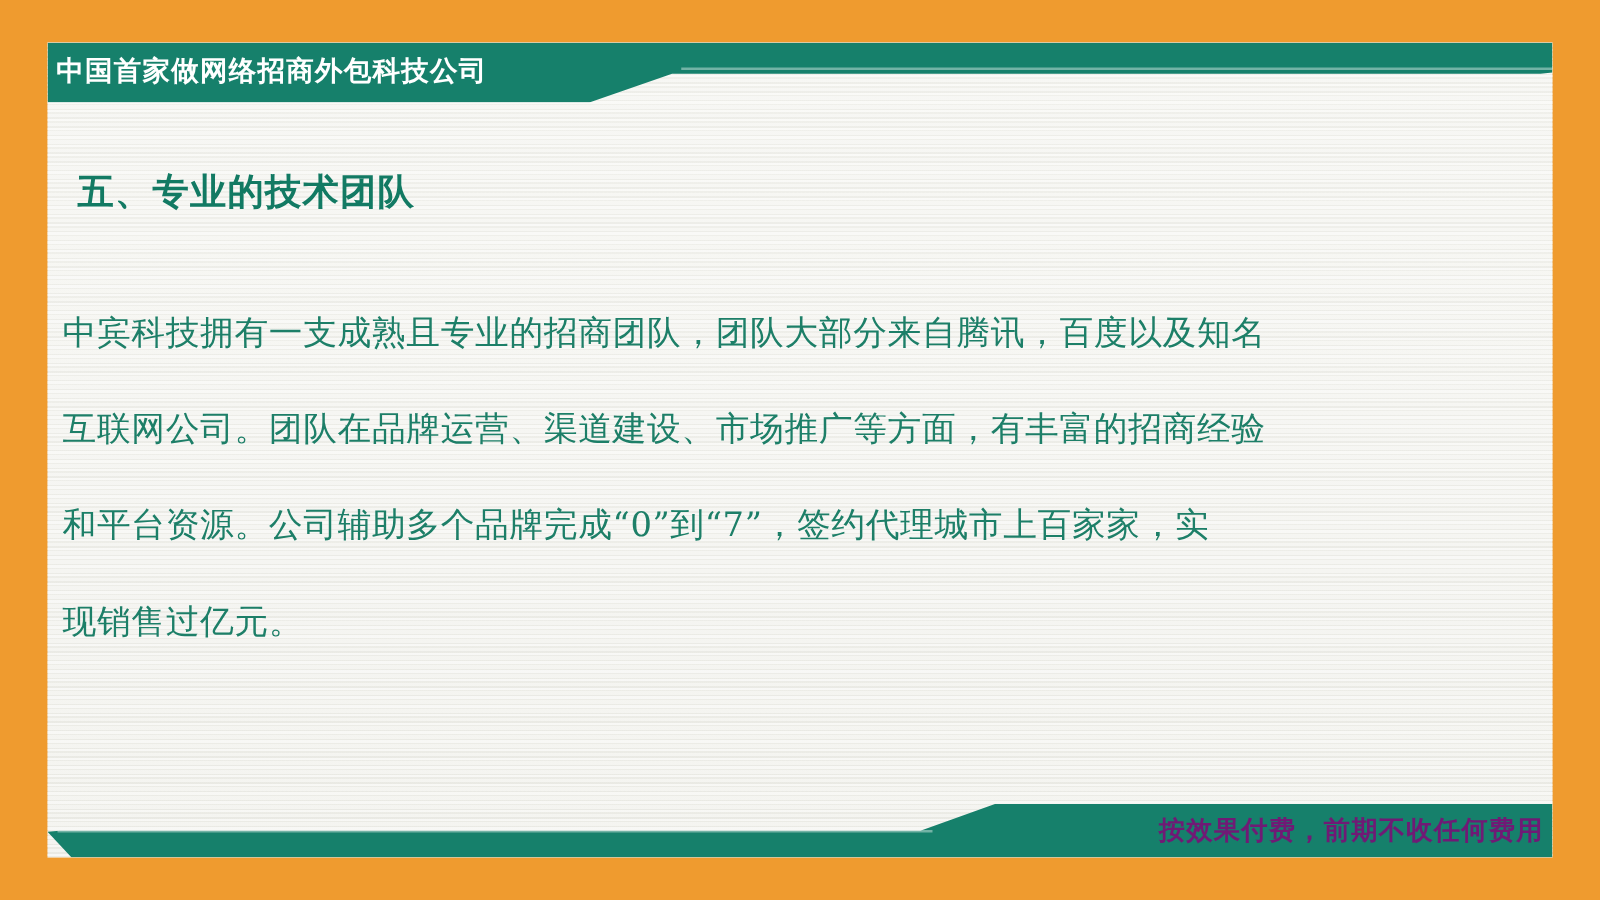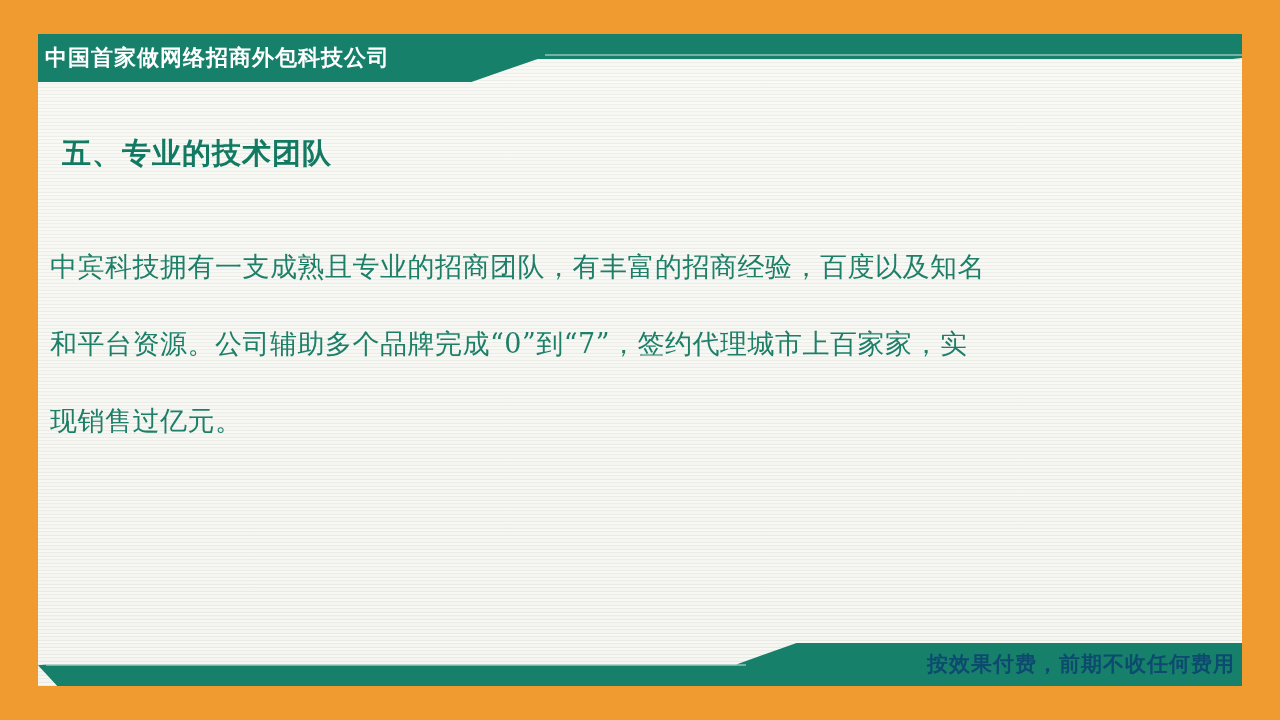--- a/index.html
+++ b/index.html
@@ -95,21 +95,21 @@
     width: 700px;
     height: 2px;
     background: rgba(255,255,255,0.40);
   }
   .footer-text {
     position: absolute;
     right: 45px;
     top: 643px;
     height: 43px;
     line-height: 43px;
-    color: #0c4a6e;
+    color: #701a75;
     font-family: "DejaVu Sans", "Liberation Sans", sans-serif;
     font-weight: bold;
     font-size: 21px;
     letter-spacing: 1px;
     white-space: nowrap;
   }
 
   
   .section-heading {
     position: absolute;
@@ -148,21 +148,22 @@
 
   <div class="paper"></div>
 
   <div class="header-band"></div>
   <div class="header-hairline"></div>
   <div class="header-title">中国首家做网络招商外包科技公司</div>
 
   <div class="section-heading">五、专业的技术团队</div>
 
   <div class="body-copy">
-    <span class="body-line">中宾科技拥有一支成熟且专业的招商团队，有丰富的招商经验，百度以及知名</span>
+    <span class="body-line">中宾科技拥有一支成熟且专业的招商团队，团队大部分来自腾讯，百度以及知名</span>
+    <span class="body-line">互联网公司。团队在品牌运营、渠道建设、市场推广等方面，有丰富的招商经验</span>
     <span class="body-line">和平台资源。公司辅助多个品牌完成“0”到“7”，签约代理城市上百家家，实</span>
     <span class="body-line">现销售过亿元。</span>
   </div>
 
   <div class="footer-band"></div>
   <div class="footer-hairline"></div>
   <div class="footer-text">按效果付费，前期不收任何费用</div>
 
 </div>
 

